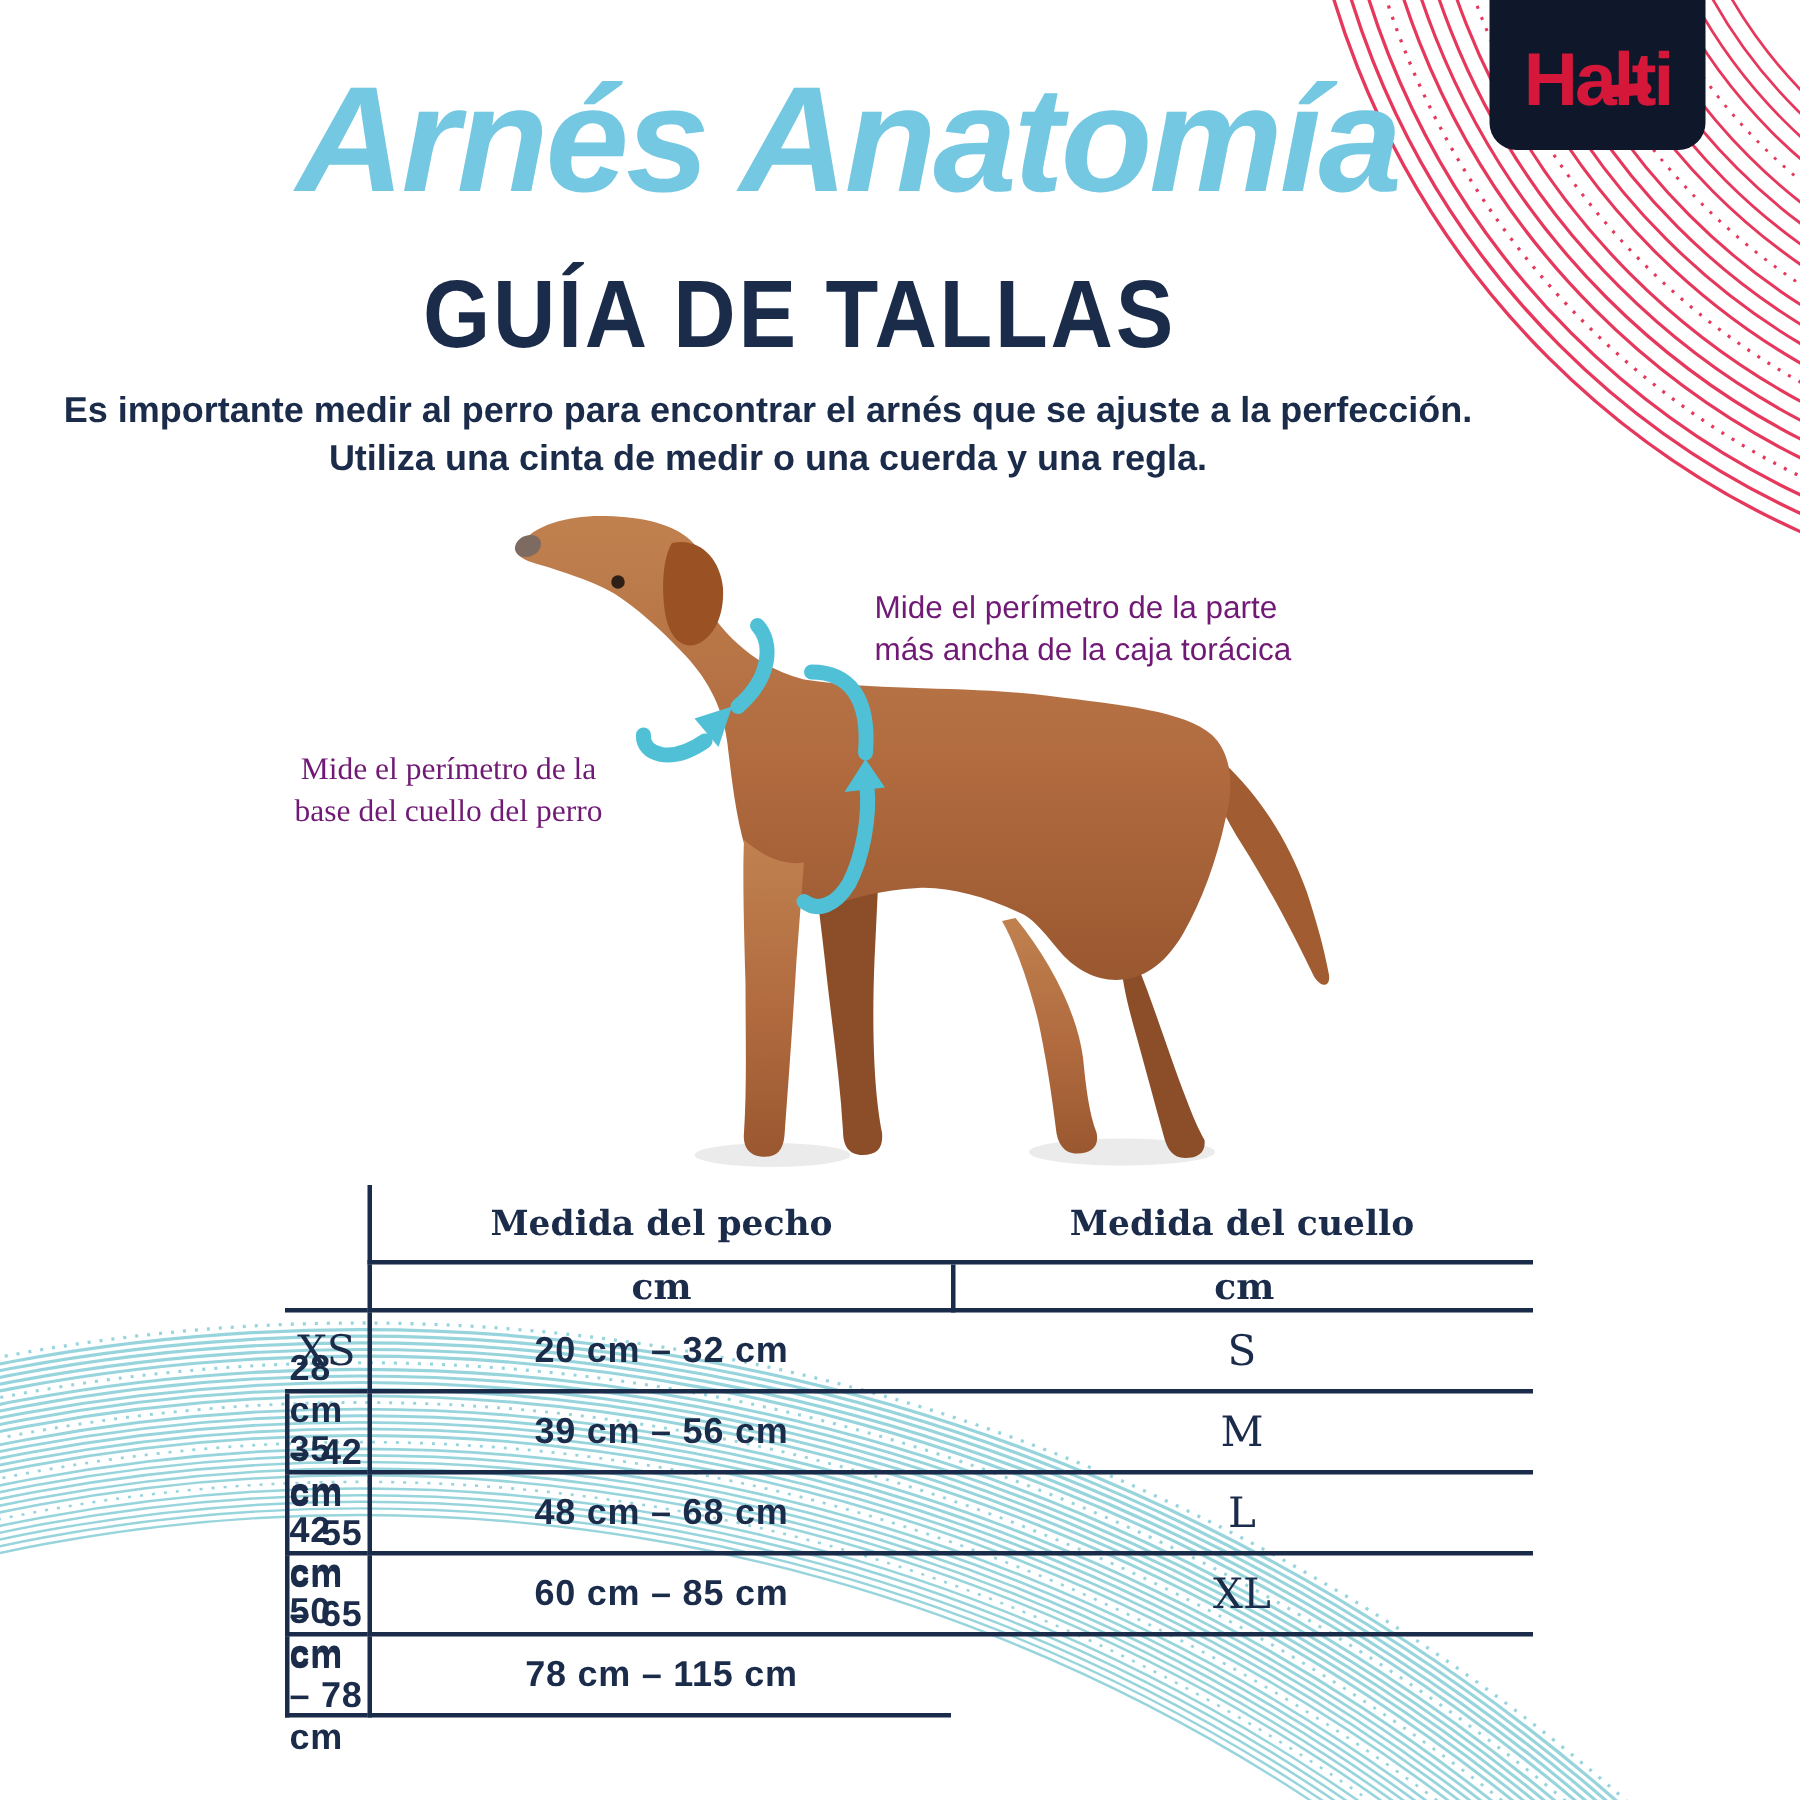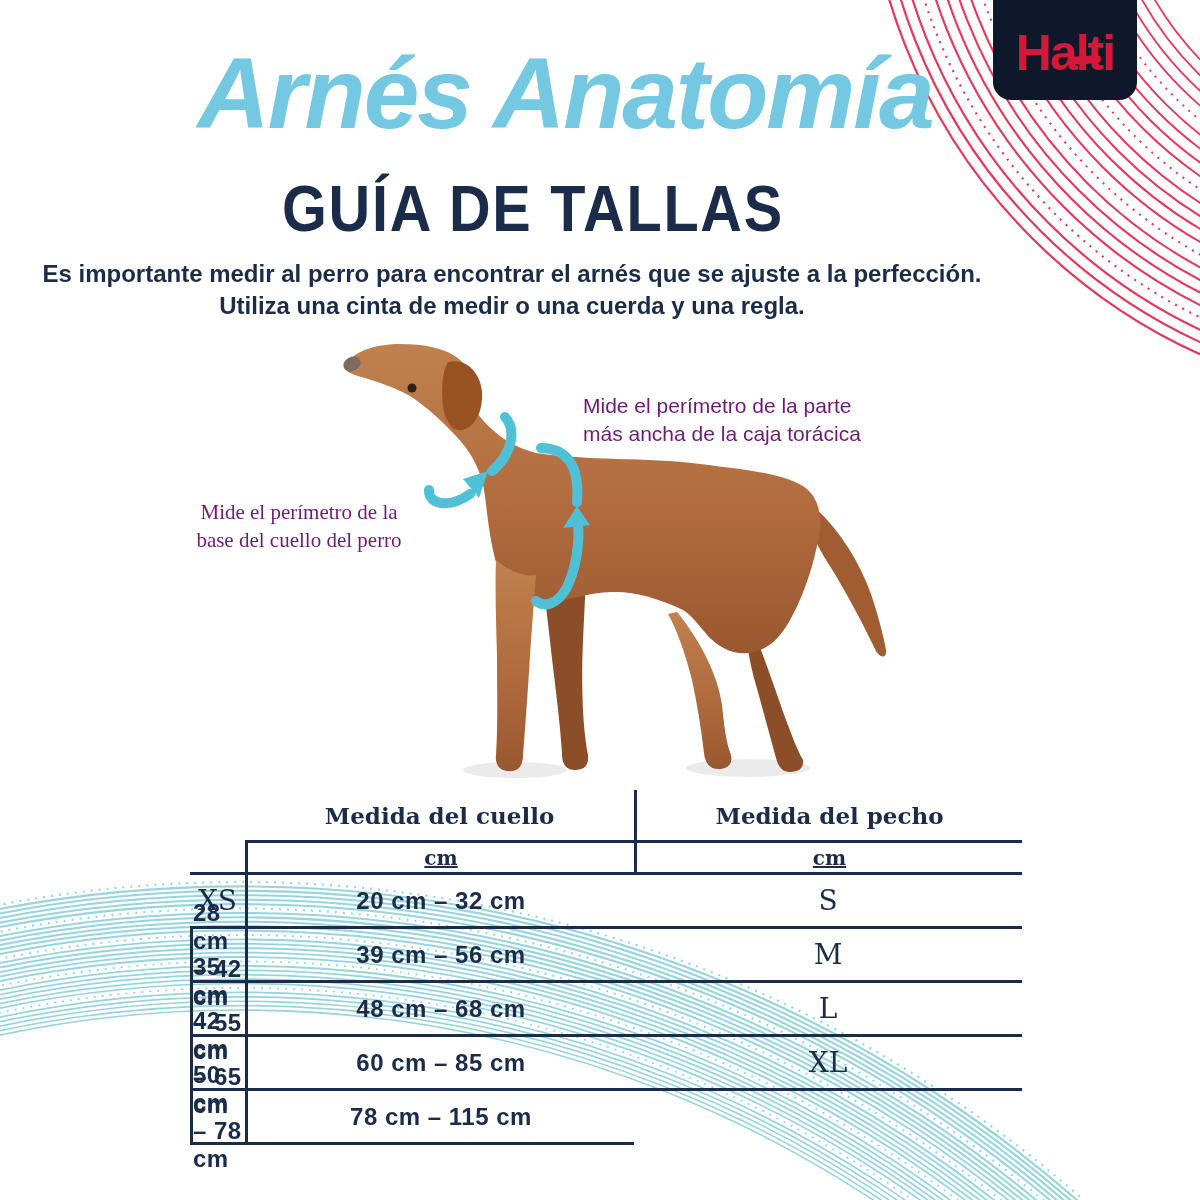--- a/index.html
+++ b/index.html
@@ -38,21 +38,21 @@
   .note-neck{left:160px;top:498px;width:278px;text-align:center;font-family:Liberation Serif, serif;}
 
   
   .size-table{left:190px;top:790px;width:832px;z-index:1;display:grid;
               grid-template-columns:55px 389px 388px;
               grid-template-rows:53px 32px repeat(5,54px);}
   .c{display:flex;align-items:center;justify-content:center;color:#1b2b4a;}
   .b-left{border-left:3px solid #1b2b4a;}
   .b-bot{border-bottom:3px solid #1b2b4a;}
   .hdr{font-family:"DejaVu Serif",serif;font-weight:bold;font-size:23px;}
-  .unit{font-family:"DejaVu Serif",serif;font-weight:bold;font-size:20px;text-decoration:underline;}
+  .unit{font-family:"DejaVu Serif",serif;font-weight:bold;font-size:24px;}
   .size{font-family:"DejaVu Serif",serif;font-weight:normal;font-size:28px;}
   .val{font-weight:bold;font-size:24px;letter-spacing:.5px;}
 </style>
 </head>
 <body>
 
 <svg id="deco" viewBox="0 0 1200 1200">
   <g id="redWaves">
       <circle cx="1435" cy="-165" r="325.0" fill="none" stroke="#e2224a" stroke-width="1.80" opacity="0.9"></circle>
       <circle cx="1435" cy="-165" r="336.1" fill="none" stroke="#e2224a" stroke-width="1.82" opacity="0.9"></circle>
@@ -107,22 +107,22 @@
       <circle cx="240" cy="2160" r="1260.3" fill="none" stroke="#8ccfd8" stroke-width="2.10" opacity="0.9"></circle>
       <circle cx="240" cy="2160" r="1264.8" fill="none" stroke="#8ccfd8" stroke-width="2.12" opacity="0.9"></circle>
       <circle cx="240" cy="2160" r="1269.2" fill="none" stroke="#8ccfd8" stroke-width="2.14" opacity="0.9"></circle>
       <circle cx="240" cy="2160" r="1273.6" fill="none" stroke="#8ccfd8" stroke-width="2.16" opacity="0.9"></circle>
       <circle cx="240" cy="2160" r="1278.0" fill="none" stroke="#8ccfd8" stroke-width="2.18" opacity="0.9" stroke-dasharray="2 6"></circle>
     </g>
 </svg>
 
 <div class="size-table abs">
   <div class="c"></div>
+  <div class="c hdr b-bot b-left">Medida del pecho</div>
   <div class="c hdr b-bot">Medida del cuello</div>
-  <div class="c hdr b-bot b-left">Medida del pecho</div>
 
   <div class="c b-bot"></div>
   <div class="c unit b-bot b-left">cm</div>
   <div class="c unit b-bot b-left">cm</div>
 
   <div class="c size b-bot">XS</div>
   <div class="c val b-bot b-left">20 cm – 32 cm</div>
 
   <div class="c size b-bot">S</div>
   <div class="c val b-bot b-left">28 cm – 42 cm</div>

